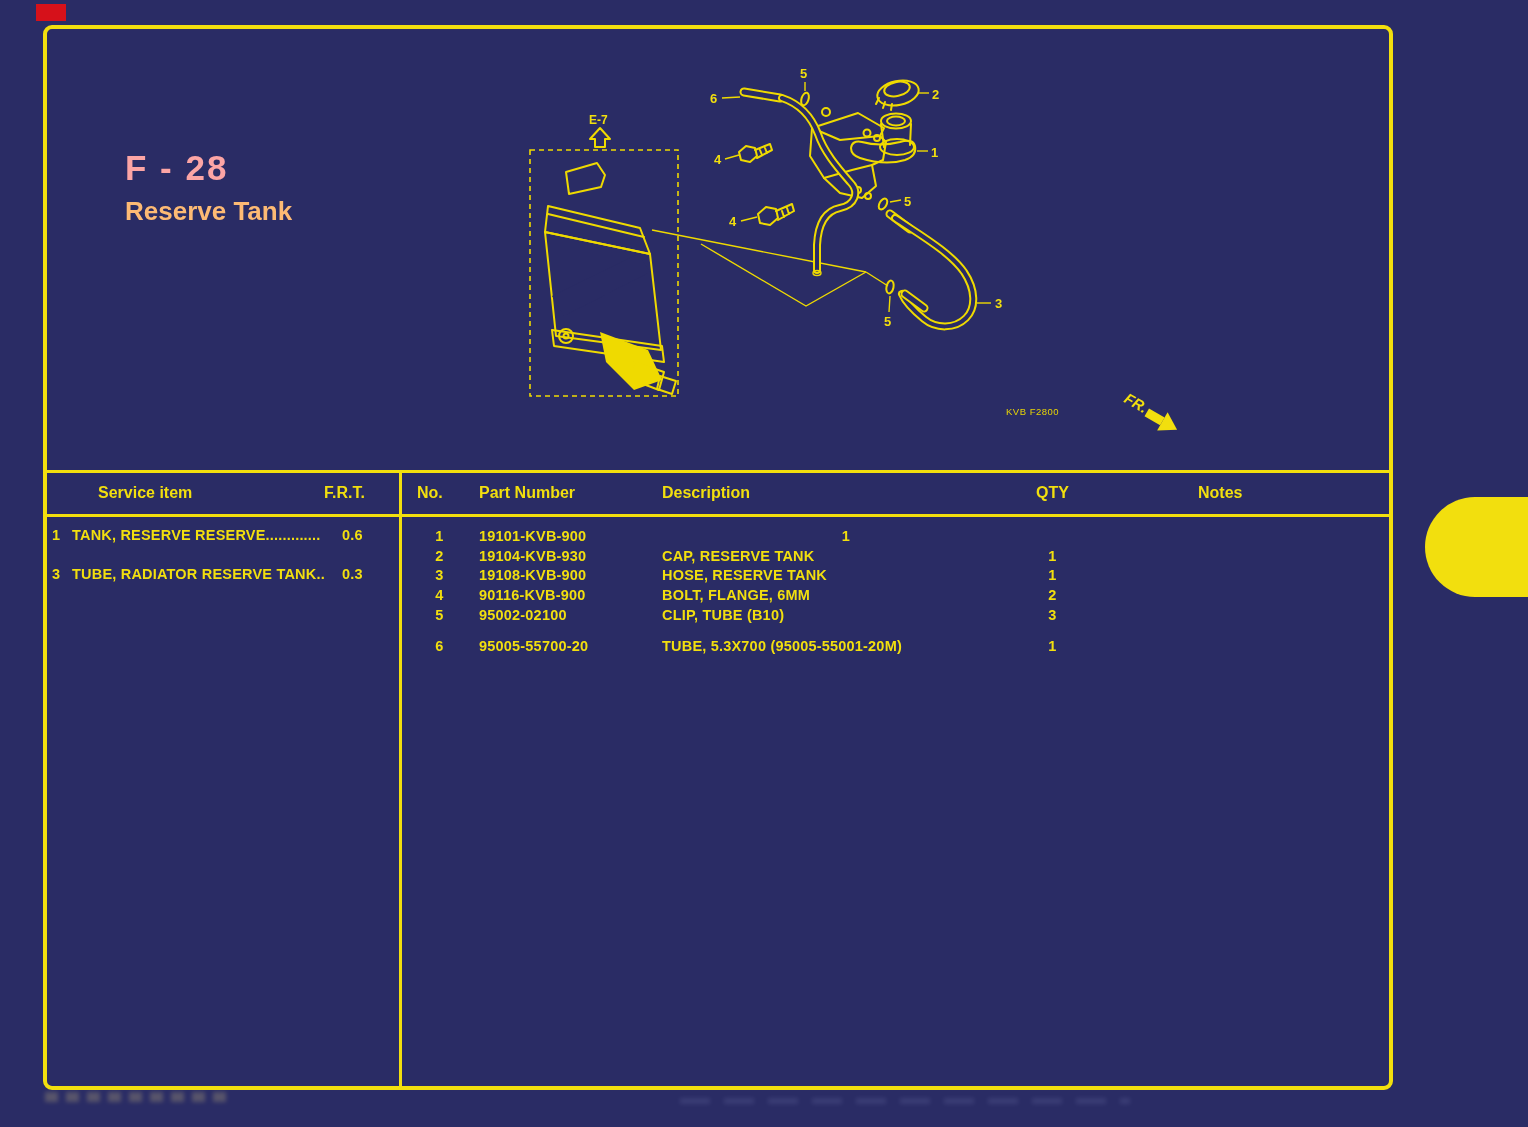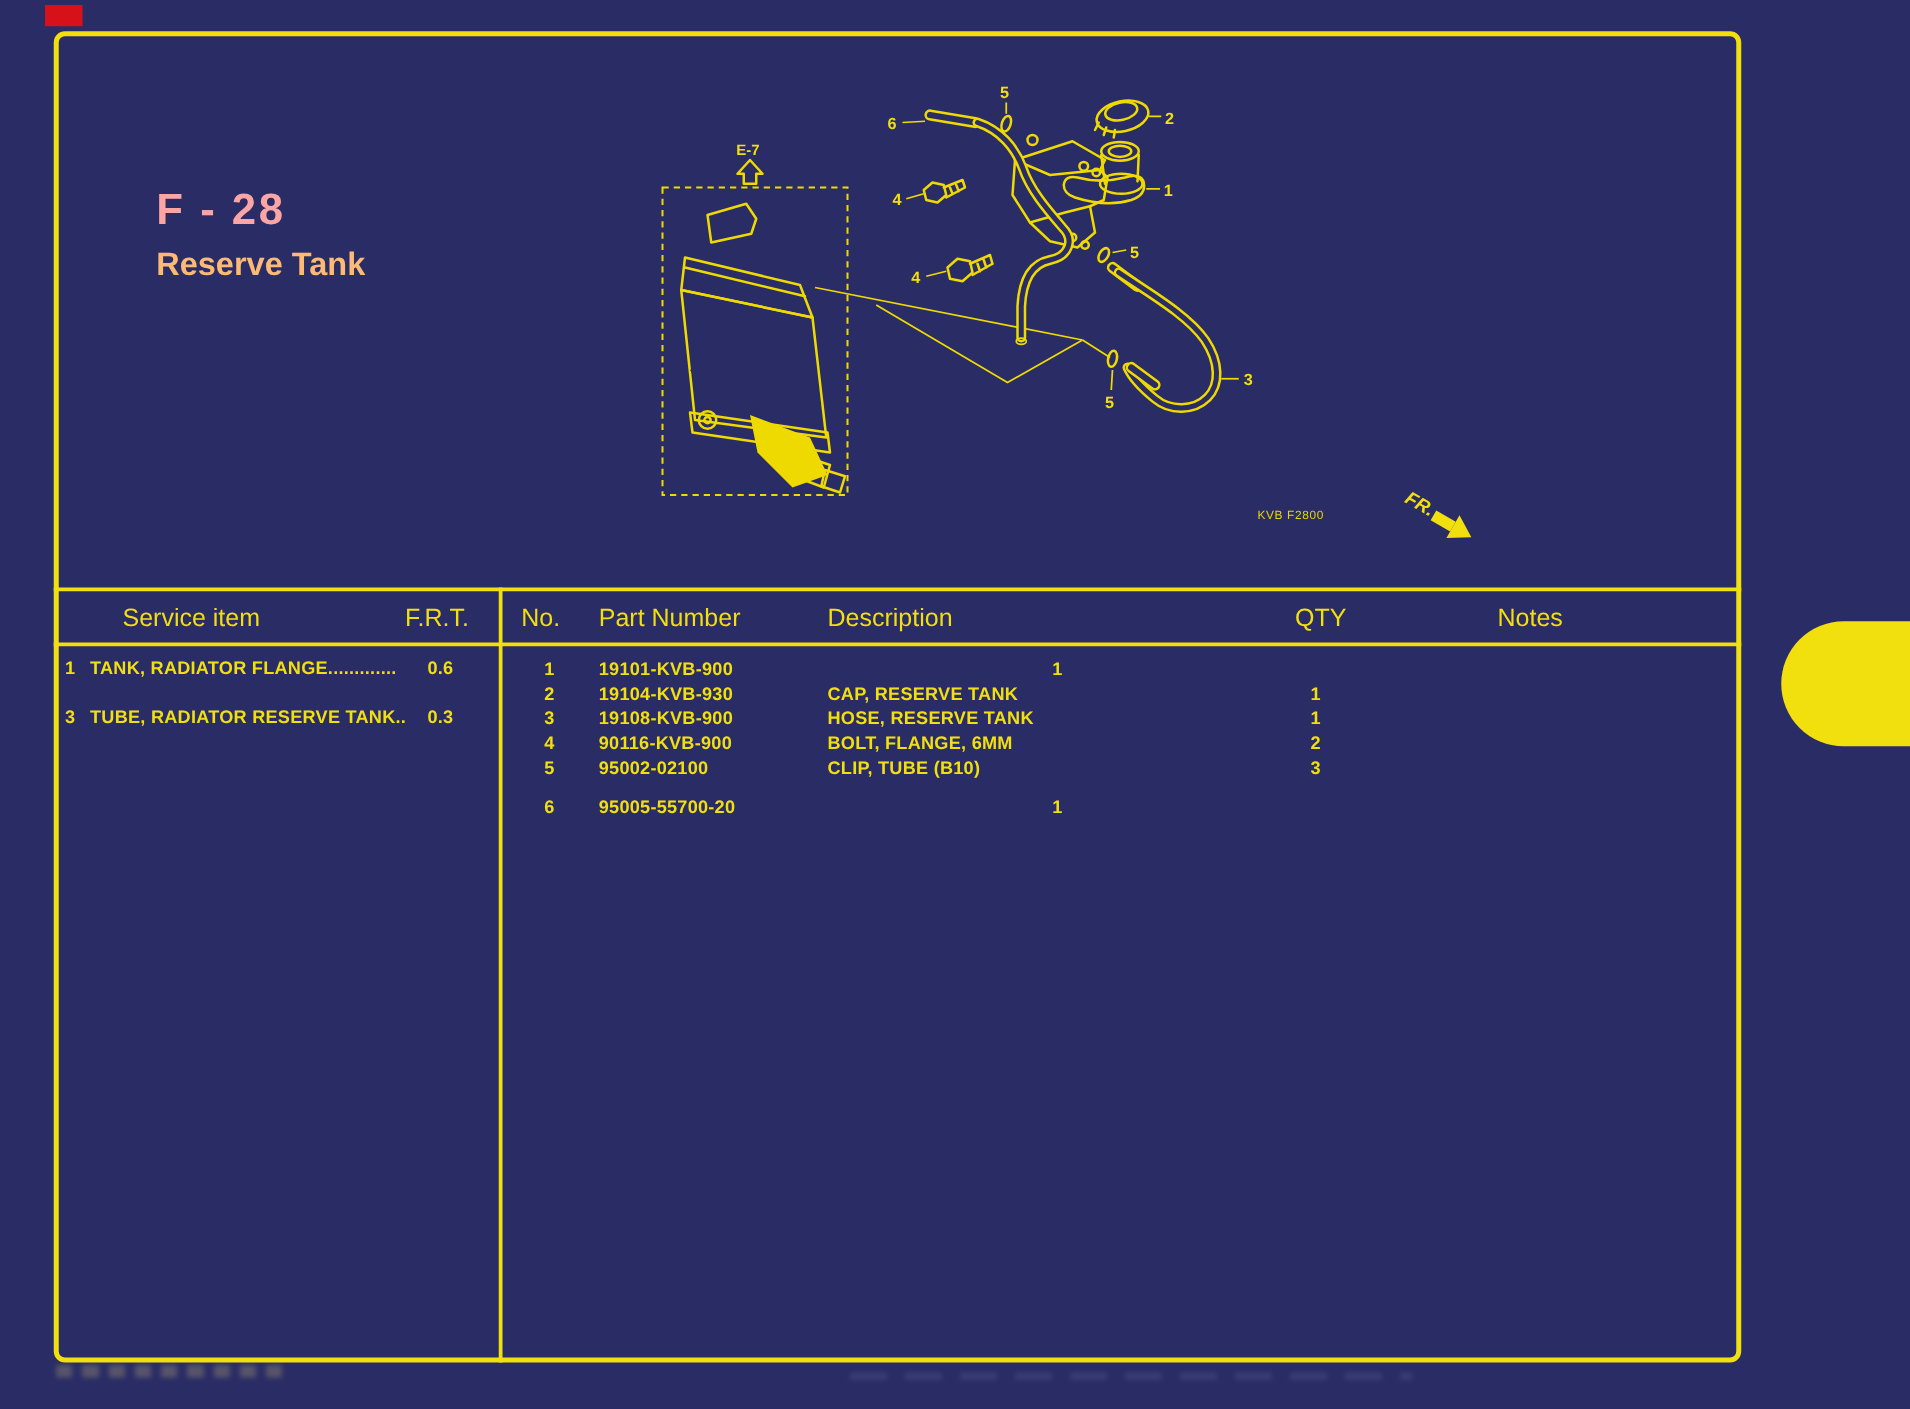--- a/index.html
+++ b/index.html
@@ -6,21 +6,21 @@
             font-family:"Liberation Sans",sans-serif;}
   .app{position:relative;width:1528px;height:1127px;background:#2A2C65;color:#F2DF0E;}
   .red-marker{position:absolute;left:36px;top:4px;width:30px;height:17px;background:#D6111A;}
   .frame{position:absolute;left:43px;top:25px;width:1350px;height:1065px;box-sizing:border-box;
          border:4px solid #F2DF0E;border-radius:9px;}
   .titleblock{position:absolute;left:125px;top:148px;}
   .page-code{font-size:35px;font-weight:bold;letter-spacing:2px;color:#fca5a5;}
   .page-title{font-size:26px;font-weight:bold;margin-top:8px;color:#fdba74;}
   .hline{position:absolute;background:#F2DF0E;height:3px;}
   .vline{position:absolute;background:#F2DF0E;width:3px;}
-  .th{position:absolute;top:484px;font-size:20px;font-weight:normal;white-space:nowrap;}
+  .th{position:absolute;top:484px;font-size:16px;font-weight:bold;white-space:nowrap;}
   .cell{font-size:14.5px;font-weight:bold;white-space:nowrap;letter-spacing:.2px;}
   .svc-row{position:absolute;left:52px;width:330px;display:grid;grid-template-columns:20px 1fr 40px;}
   .svc-row .frt{}
   .parts-rows{position:absolute;left:400px;top:527px;width:990px;}
   .prow{display:grid;grid-template-columns:79px 183px 368px 45px 1fr;height:19.7px;line-height:19.7px;}
   .prow .no{text-align:center;}
   .prow .qty{text-align:center;}
   .prow.gap{margin-top:12px;}
   .side-tab{position:absolute;right:0;top:497px;width:103px;height:100px;background:#F2DF0E;
             border-radius:50px 0 0 50px;cursor:pointer;}
@@ -173,21 +173,21 @@
   <div class="hline" style="left:43px;top:470px;width:1350px;"></div>
   <div class="hline" style="left:43px;top:514px;width:1350px;"></div>
   <div class="vline" style="left:399px;top:470px;height:620px;"></div>
 
   <div>
     <div class="th" style="left:98px;">Service item</div>
     <div class="th" style="left:324px;">F.R.T.</div>
 
     <div class="svc-row cell" style="top:527px;">
       <span>1</span>
-      <span>TANK, RADIATOR FLANGE.............</span>
+      <span>TANK, RESERVE RESERVE.............</span>
       <span class="frt">0.6</span>
     </div>
     <div class="svc-row cell" style="top:566px;">
       <span>3</span>
       <span>TUBE, RADIATOR RESERVE TANK..</span>
       <span class="frt">0.3</span>
     </div>
   </div>
 
   <div>
@@ -228,20 +228,21 @@
       <div class="prow cell">
         <span class="no">5</span>
         <span class="pn">95002-02100</span>
         <span class="dsc">CLIP, TUBE (B10)</span>
         <span class="qty">3</span>
         <span class="nts"></span>
       </div>
       <div class="prow cell gap">
         <span class="no">6</span>
         <span class="pn">95005-55700-20</span>
+        <span class="dsc">TUBE, 5.3X700 (95005-55001-20M)</span>
         <span class="qty">1</span>
         <span class="nts"></span>
       </div>
     </div>
   </div>
 
   <div class="side-tab"></div>
 
   <div class="foot-art1"></div>
   <div class="foot-art2"></div>

